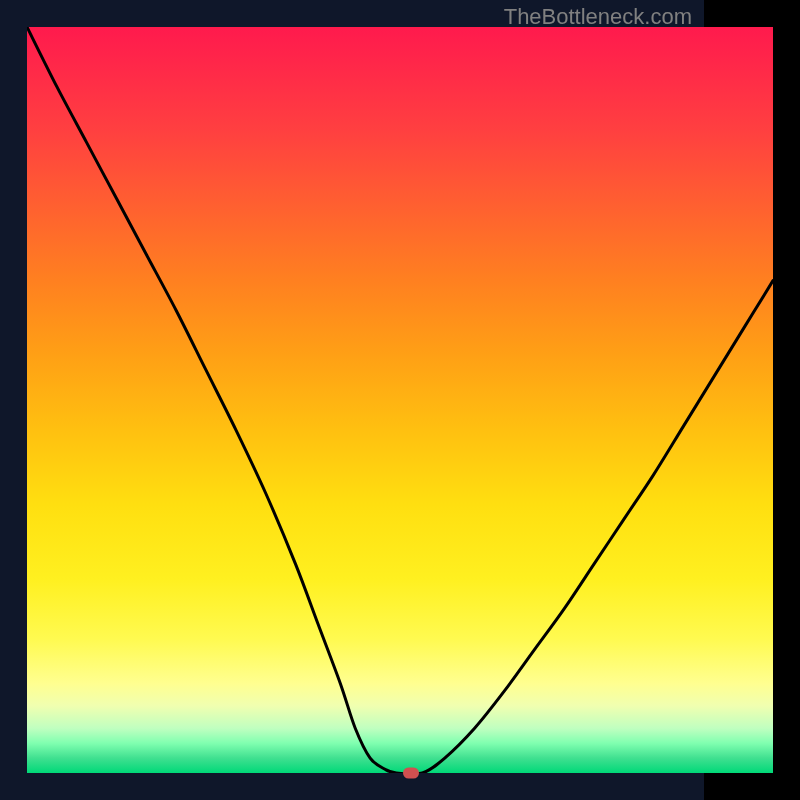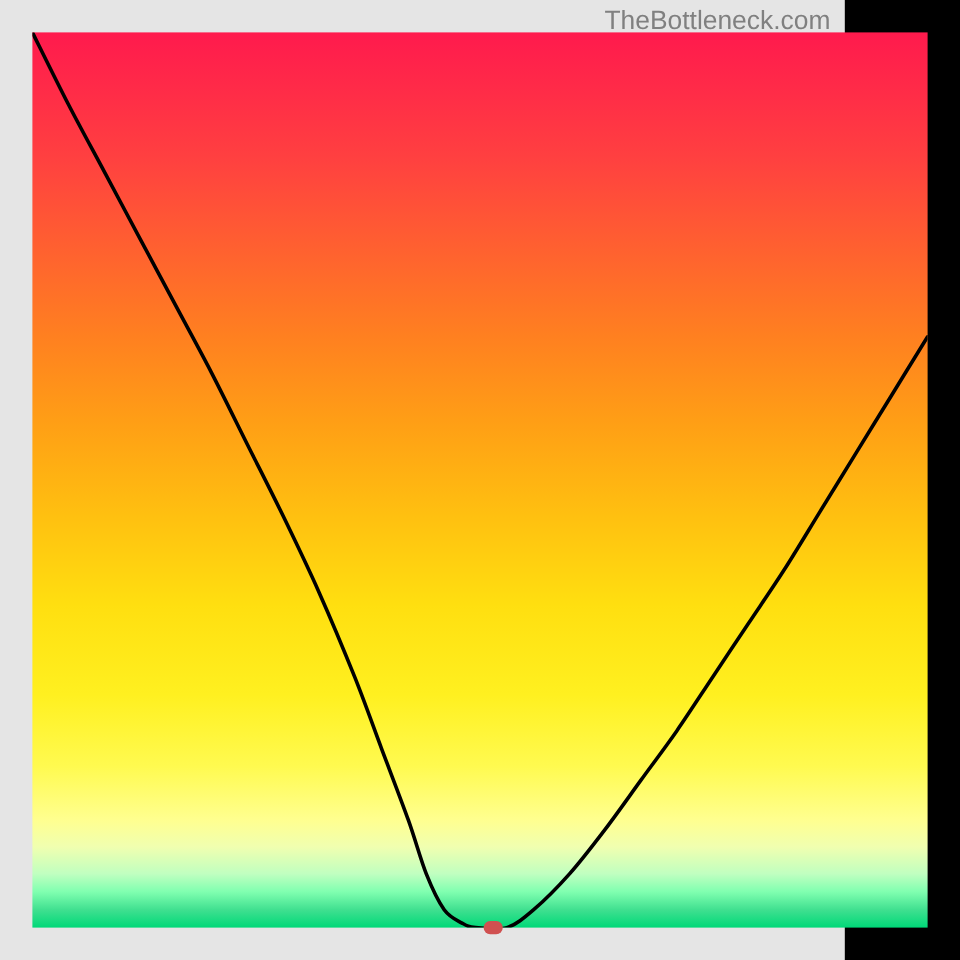--- a/index.html
+++ b/index.html
@@ -8,21 +8,21 @@
     width: 800px;
     height: 800px;
     background: #000;
     overflow: hidden;
     font-family: Arial, sans-serif;
   }
   .container {
     position: relative;
     width: 704px;
     height: 800px;
-    background: #e5e5e5;
+    background: #0f172a;
   }
   .watermark {
     position: absolute;
     top: 4px;
     right: 12px;
     color: #808080;
     font-size: 22px;
     font-weight: normal;
     z-index: 10;
   }

